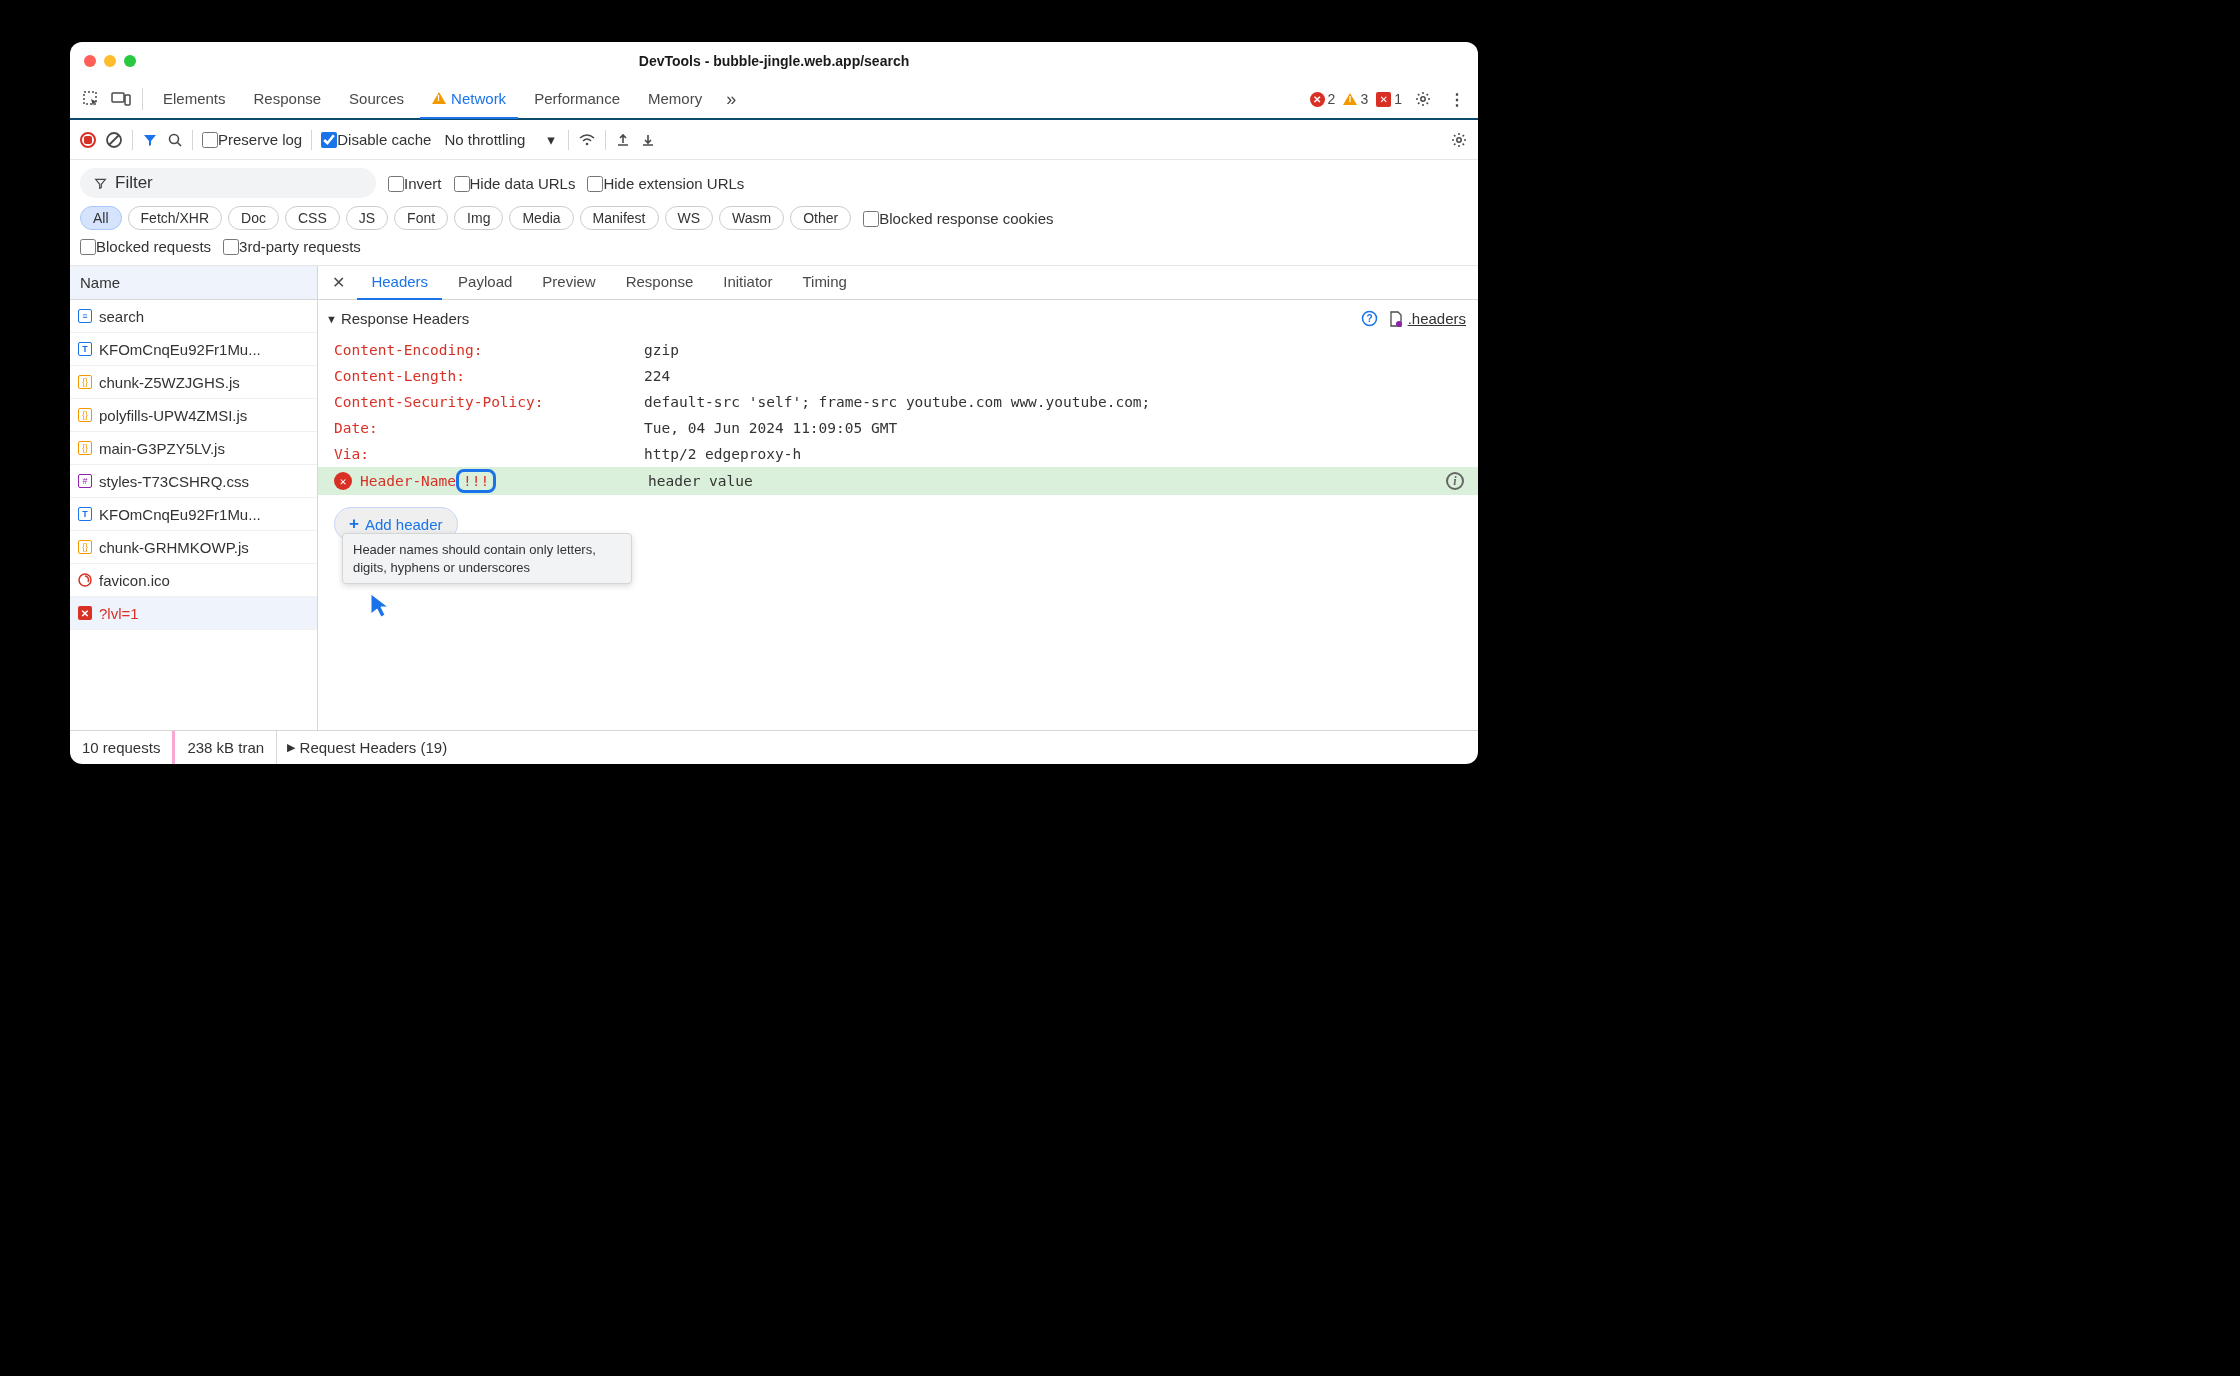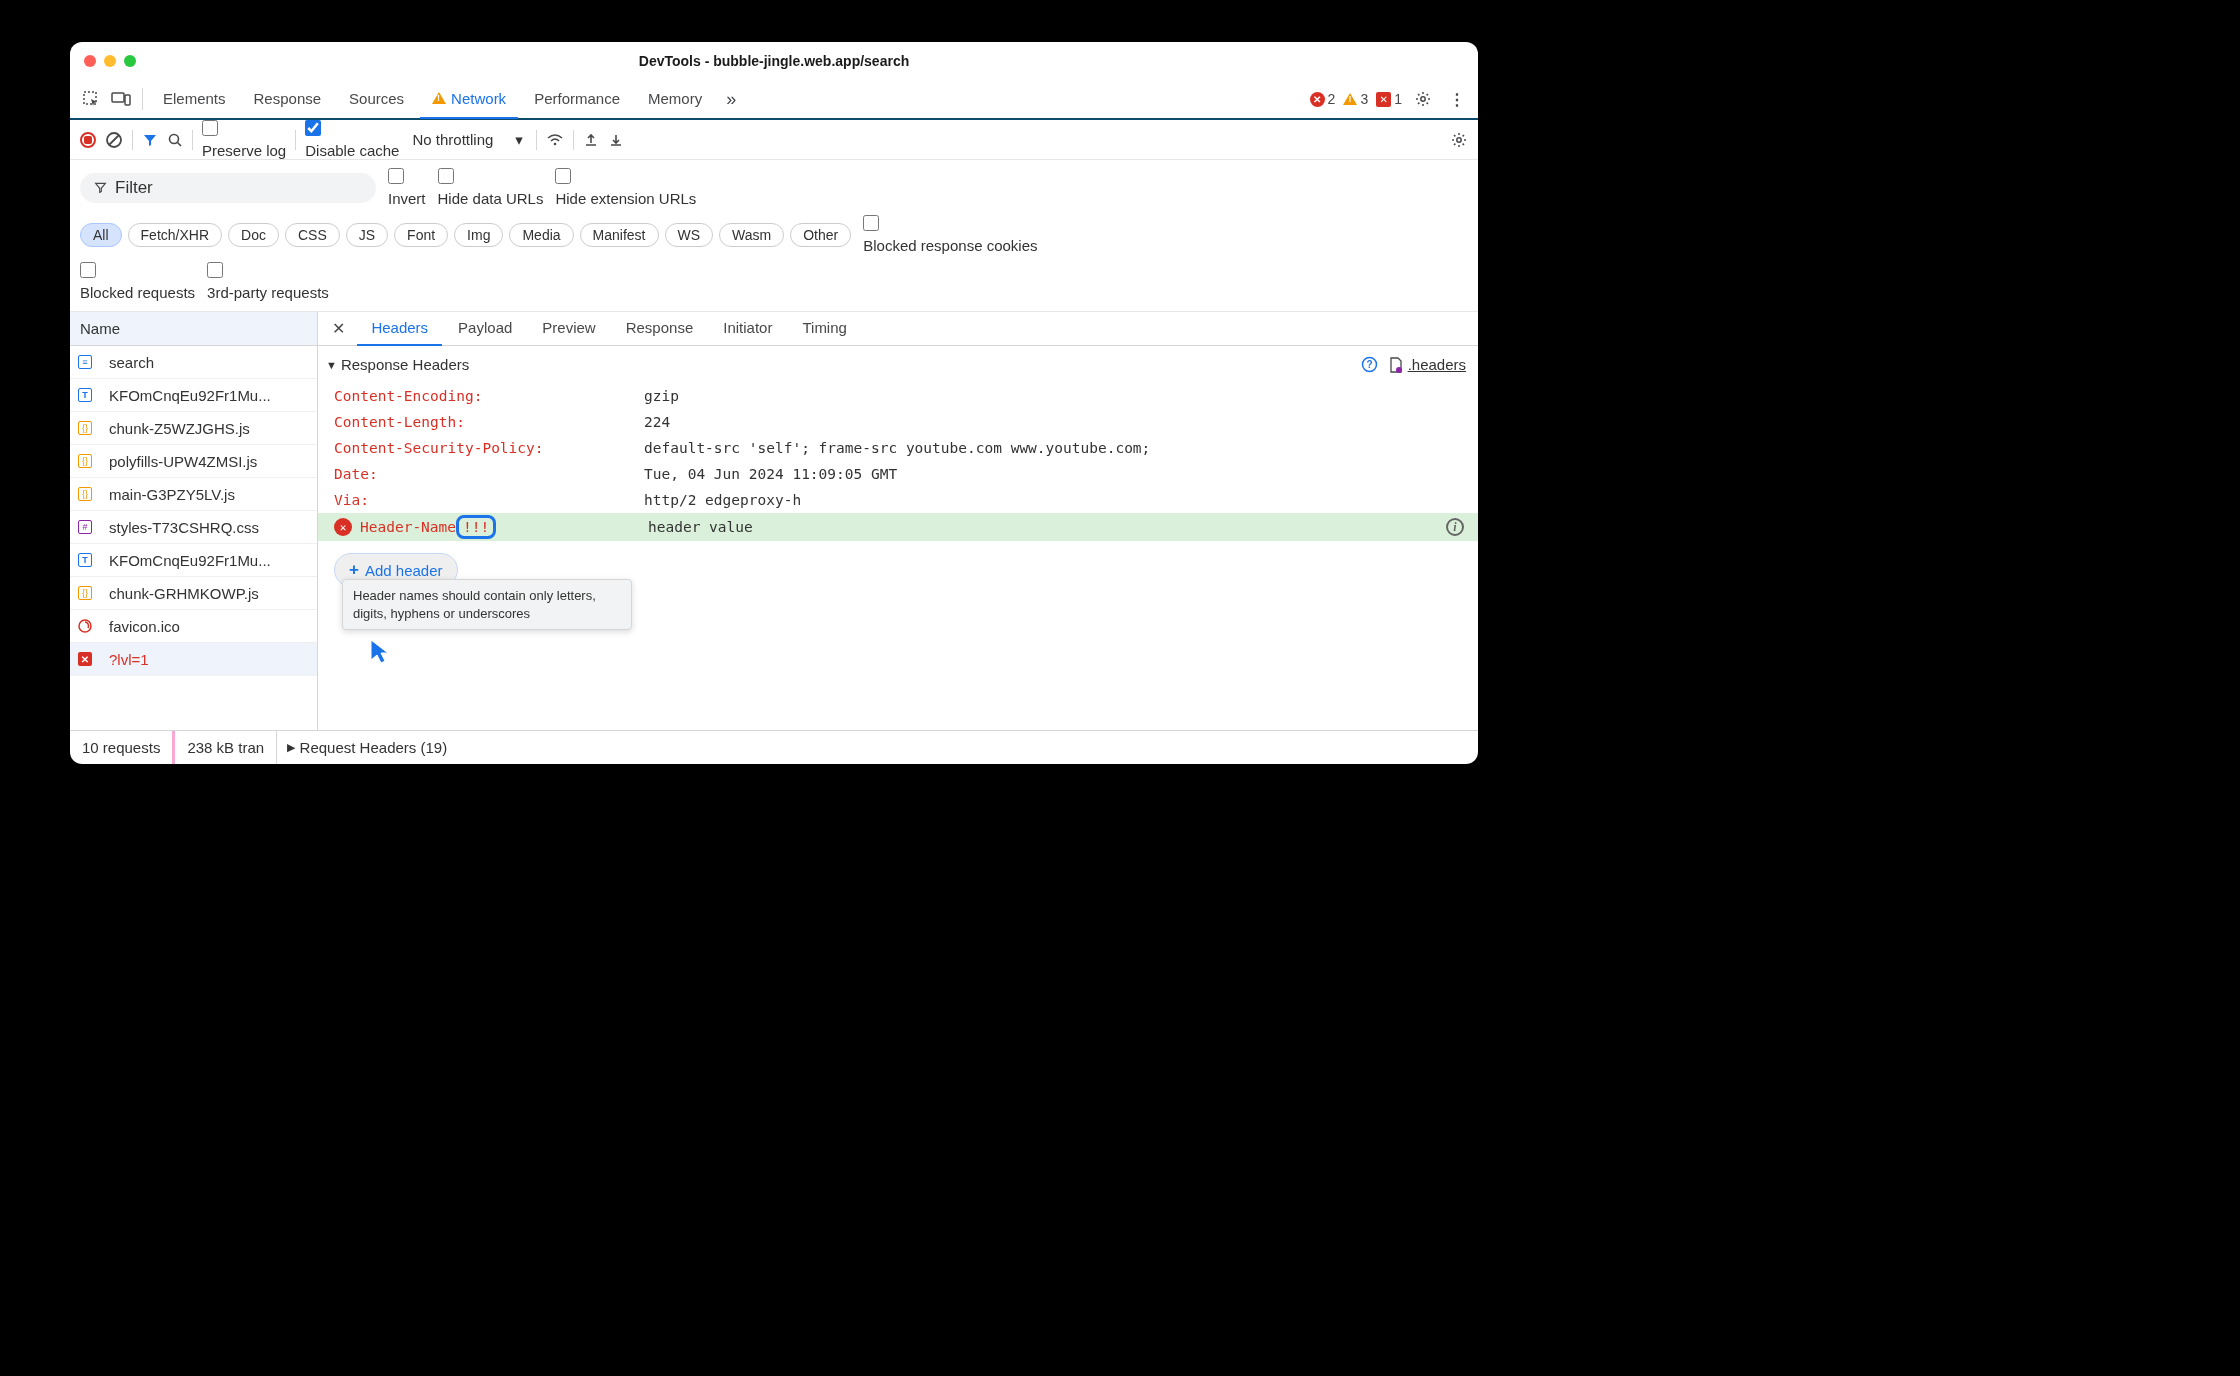--- a/index.html
+++ b/index.html
@@ -15,38 +15,38 @@
 .tabs { height: 40px; border-bottom: 2px solid #0c4a6e; display: flex; align-items: center; padding: 0 8px; gap: 4px; }
 .tabs .icon-btn { width: 26px; height: 26px; display: flex; align-items: center; justify-content: center; color: #48494b; border-radius: 4px; }
 .tabs .tab { padding: 0 12px; height: 40px; display: flex; align-items: center; font-size: 15px; color: #48494b; border-bottom: 2px solid transparent; cursor: pointer; gap: 5px; }
 .tabs .tab.active { color: #1a73e8; border-bottom-color: #1a73e8; font-weight: 500; }
 .tabs .right { margin-left: auto; display: flex; align-items: center; gap: 8px; }
 .badge-group { display: flex; align-items: center; gap: 3px; font-size: 14px; color: #48494b; }
 .toolbar { height: 40px; border-bottom: 1px solid #e6e6e6; display: flex; align-items: center; padding: 0 10px; gap: 9px; }
 .rec { width: 16px; height: 16px; border: 2px solid #d93025; border-radius: 50%; position: relative; }
 .rec::after { content: ''; position: absolute; inset: 2px; background: #d93025; border-radius: 2px; }
 .toolbar .sep { width: 1px; height: 20px; background: #d6d6d6; }
-.chk { display: flex; align-items: flex-start; gap: 6px; font-size: 15px; color: #333; flex-direction: column; }
+.chk { display: flex; align-items: flex-end; font-size: 15px; color: #333; }
 .chk input { width: 16px; height: 16px; accent-color: #1a73e8; }
 .toolbar select, .nothrot { font-size: 15px; color: #333; border: none; background: transparent; display: flex; align-items: center; gap: 4px; padding: 0 4px; }
 .filterbar { padding: 8px 10px 10px; display: flex; flex-direction: column; gap: 8px; border-bottom: 1px solid #e6e6e6; }
 .filter-row { display: flex; align-items: center; gap: 12px; flex-wrap: wrap; }
 .filter-input { background: #f1f3f4; border-radius: 18px; height: 30px; width: 296px; display: flex; align-items: center; padding: 0 14px; gap: 8px; color: #333; font-size: 17px; }
 .chips { display: flex; gap: 6px; align-items: center; flex-wrap: wrap; }
 .chip { border: 1px solid #ccc; border-radius: 14px; padding: 3px 12px; font-size: 14px; color: #333; cursor: pointer; }
 .chip.active { background: #d5e3fd; border-color: #a8c7fa; }
 .main { flex: 1; display: flex; overflow: hidden; }
 .sidebar { width: 248px; border-right: 1px solid #d6d6d6; display: flex; flex-direction: column; overflow: hidden; }
 .sidebar .header { height: 34px; display: flex; align-items: center; padding: 0 10px; font-size: 15px; color: #333; font-weight: 500; background: #eef3fc; border-bottom: 1px solid #d6d6d6; }
 .req-list { flex: 1; overflow: hidden; }
 .req { height: 33px; display: flex; align-items: center; padding: 0 8px; gap: 7px; font-size: 15px; color: #333; border-bottom: 1px solid #f0f0f0; cursor: pointer; }
 .req.sel { background: #eef3fc; }
 .req.err { color: #d93025; }
 .req .ricon { width: 14px; height: 14px; flex-shrink: 0; display: flex; align-items: center; justify-content: center; border-radius: 2px; }
-.req .txt { white-space: nowrap; overflow: hidden; text-overflow: ellipsis; margin-left: 10px; }
+.req .txt { white-space: nowrap; overflow: hidden; text-overflow: ellipsis; }
 .details { flex: 1; display: flex; flex-direction: column; overflow: hidden; }
 .subtabs { height: 34px; display: flex; align-items: center; border-bottom: 1px solid #d6d6d6; padding: 0 4px; gap: 2px; }
 .subtabs .close { padding: 0 10px; font-size: 16px; color: #48494b; cursor: pointer; }
 .subtabs .sub { padding: 0 14px; height: 34px; display: flex; align-items: center; font-size: 15px; color: #48494b; border-bottom: 2px solid transparent; cursor: pointer; }
 .subtabs .sub.active { color: #1a73e8; border-bottom-color: #1a73e8; font-weight: 500; }
 .detail-body { flex: 1; overflow: auto; position: relative; }
 .section-hdr { display: flex; align-items: center; justify-content: space-between; padding: 10px 12px 10px 8px; }
 .section-hdr .left { display: flex; align-items: center; gap: 4px; font-size: 15px; color: #333; font-weight: 500; }
 .section-hdr .right { display: flex; align-items: center; gap: 10px; }
 .headers-link { font-size: 15px; color: #333; text-decoration: underline; position: relative; padding-left: 20px; }

